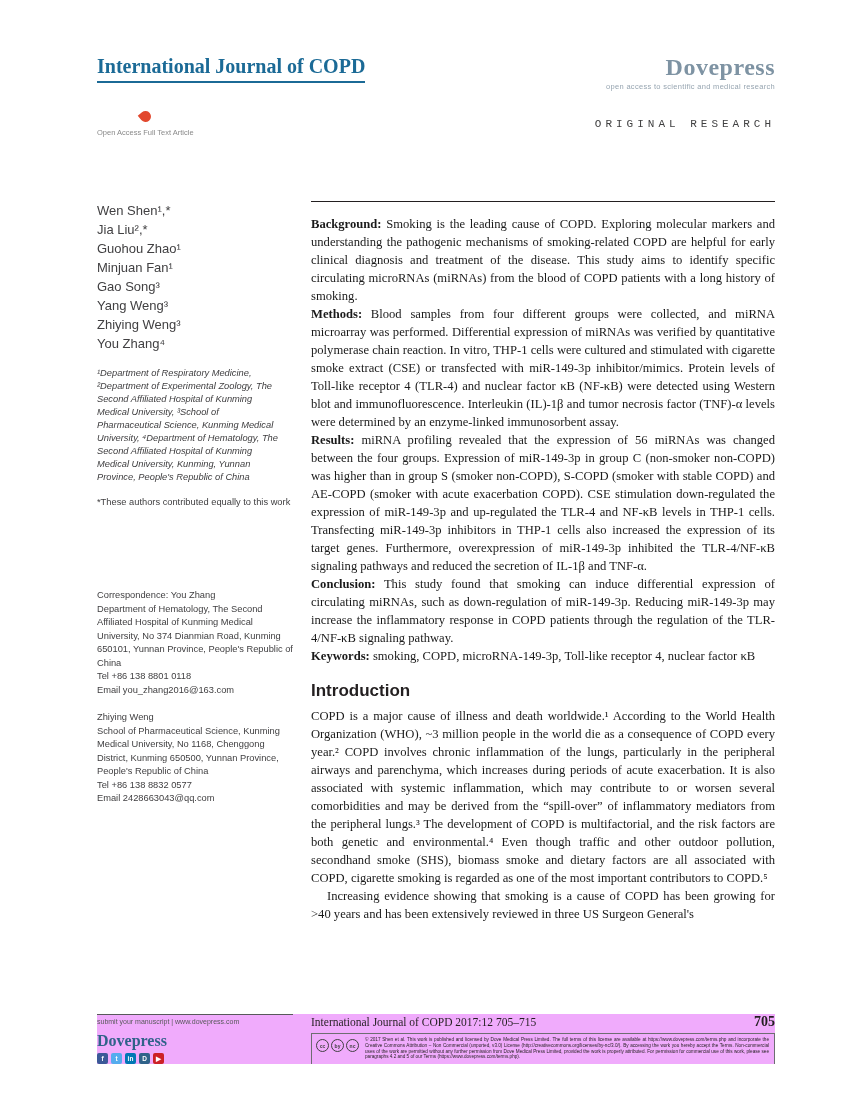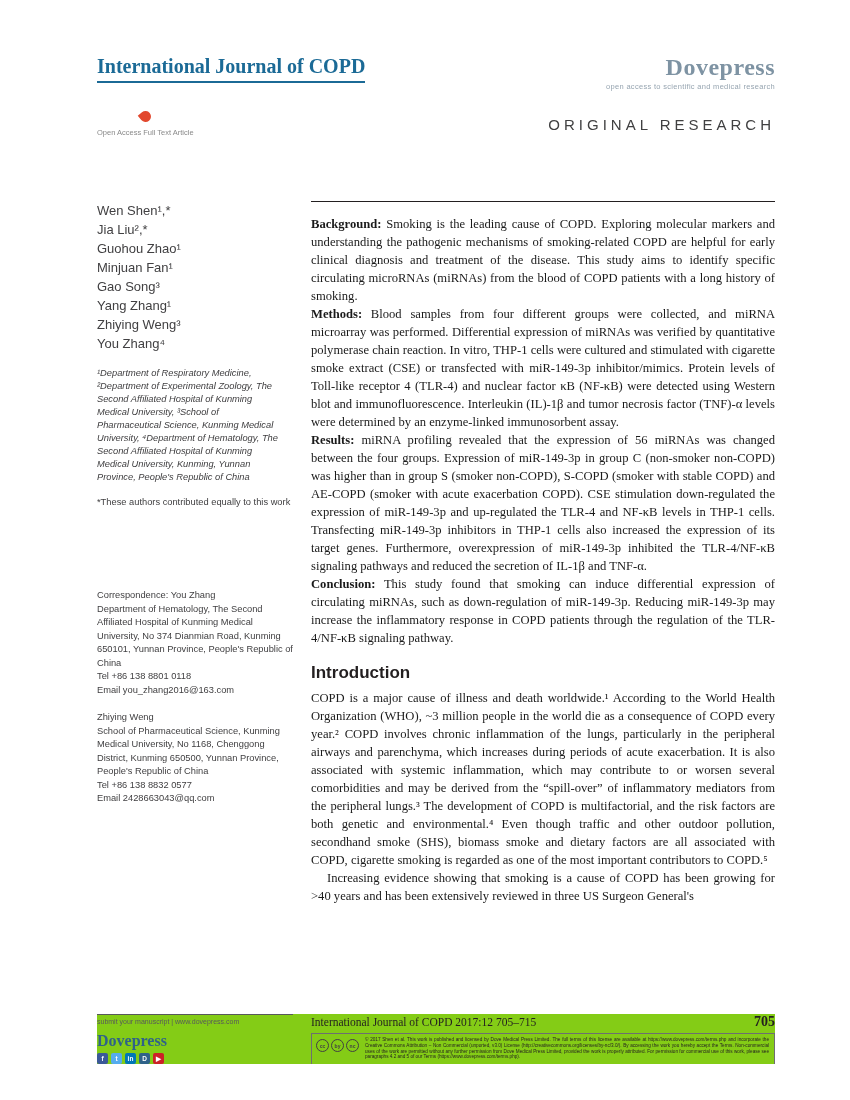--- a/index.html
+++ b/index.html
@@ -14,21 +14,21 @@
   .dovepress-logo{font-family:"Liberation Serif",serif;font-weight:bold;font-size:24px;
                   color:var(--dovepress-gray);letter-spacing:.5px;line-height:1;}
   .tagline{font-family:"Liberation Sans",sans-serif;font-size:7.5px;color:#97a5b1;margin-top:3px;letter-spacing:.3px;}
 
   
   .access-row{display:flex;justify-content:space-between;align-items:center;margin-top:20px;}
   .oa-left{display:flex;align-items:center;gap:6px;flex-direction:column;}
   .dove-icon{width:11px;height:11px;background:var(--accent-red);border-radius:0 60% 60% 60%;
              transform:rotate(-40deg);display:inline-block;}
   .oa-label{font-family:"Liberation Sans",sans-serif;font-size:7.5px;color:#8a8a8a;}
-  .article-type{font-family:Liberation Sans, sans-serif;font-size:15px;letter-spacing:4px;color:#404041;}
+  .article-type{font-family:Liberation Mono, monospace;font-size:11px;letter-spacing:4px;color:#404041;}
 
   
   .title{font-family:"Liberation Sans",sans-serif;font-weight:normal;font-size:28.5px;line-height:37px;
          color:#414042;margin:14px 0 0 0;letter-spacing:-.2px;}
 
   
   .columns{display:flex;margin-top:64px;height:730px;overflow:hidden;}
   .left-col{width:196px;flex:0 0 196px;margin-right:18px;font-family:"Liberation Sans",sans-serif;color:#414042;}
   .author{font-size:13px;line-height:19px;}
   .affiliations{font-size:9.3px;line-height:13px;margin:14px 12px 0 0;font-style:italic;}
@@ -38,21 +38,21 @@
 
   .right-col{flex:1;min-width:0;}
   .abstract-rule{border-top:1.3px solid #231f20;margin-bottom:13px;}
   .para{font-size:12.6px;line-height:18px;text-align:justify;margin:0;color:#1a1a1a;}
   .para b{font-weight:bold;}
   .intro-heading{font-family:"Liberation Sans",sans-serif;font-weight:bold;font-size:17px;
                  color:#231f20;margin:16px 0 6px 0;}
   .indent{text-indent:16px;}
 
   
-  .footer{position:absolute;left:97px;right:75px;top:1014px;background:#84cc16;}
+  .footer{position:absolute;left:97px;right:75px;top:1014px;background:#f0abfc;}
   .f-row{display:flex;}
   .f-left{width:196px;flex:0 0 196px;margin-right:18px;}
   .f-main{flex:1;min-width:0;}
   .submit-line{border-top:1px solid #58595b;padding-top:3px;
                font-family:"Liberation Sans",sans-serif;font-size:7px;color:#58595b;}
   .cite-row{display:flex;justify-content:space-between;align-items:baseline;}
   .citation{font-family:"Liberation Serif",serif;font-size:11.5px;}
   .page-num{font-family:"Liberation Serif",serif;font-weight:bold;font-size:14px;}
   .dp-footer-logo{font-family:"Liberation Serif",serif;font-weight:bold;font-size:16px;
                   color:var(--footer-blue);margin-top:3px;line-height:1;}
@@ -100,21 +100,21 @@
 
   <div class="columns">
 
     <aside class="left-col">
       <div class="authors">
         <div class="author">Wen Shen¹,*</div>
         <div class="author">Jia Liu²,*</div>
         <div class="author">Guohou Zhao¹</div>
         <div class="author">Minjuan Fan¹</div>
         <div class="author">Gao Song³</div>
-        <div class="author">Yang Zhang¹</div>
+        <div class="author">Yang Weng³</div>
         <div class="author">Zhiying Weng³</div>
         <div class="author">You Zhang⁴</div>
       </div>
       <p class="affiliations">¹Department of Respiratory Medicine, ²Department of Experimental Zoology, The Second Affiliated Hospital of Kunming Medical University, ³School of Pharmaceutical Science, Kunming Medical University, ⁴Department of Hematology, The Second Affiliated Hospital of Kunming Medical University, Kunming, Yunnan Province, People's Republic of China</p>
       <p class="equal-note">*These authors contributed equally to this work</p>
 
       <div class="correspondence">
         <div class="corr-block">
           <div>Correspondence: You Zhang</div>
           <div>Department of Hematology, The Second Affiliated Hospital of Kunming Medical University, No 374 Dianmian Road, Kunming 650101, Yunnan Province, People's Republic of China</div>
@@ -130,20 +130,21 @@
       </div>
     </aside>
 
     <main class="right-col">
       <div class="abstract-rule"></div>
 
       <p class="para"><b>Background:</b> <span>Smoking is the leading cause of COPD. Exploring molecular markers and understanding the pathogenic mechanisms of smoking-related COPD are helpful for early clinical diagnosis and treatment of the disease. This study aims to identify specific circulating microRNAs (miRNAs) from the blood of COPD patients with a long history of smoking.</span></p>
       <p class="para"><b>Methods:</b> <span>Blood samples from four different groups were collected, and miRNA microarray was performed. Differential expression of miRNAs was verified by quantitative polymerase chain reaction. In vitro, THP-1 cells were cultured and stimulated with cigarette smoke extract (CSE) or transfected with miR-149-3p inhibitor/mimics. Protein levels of Toll-like receptor 4 (TLR-4) and nuclear factor κB (NF-κB) were detected using Western blot and immunofluorescence. Interleukin (IL)-1β and tumor necrosis factor (TNF)-α levels were determined by an enzyme-linked immunosorbent assay.</span></p>
       <p class="para"><b>Results:</b> <span>miRNA profiling revealed that the expression of 56 miRNAs was changed between the four groups. Expression of miR-149-3p in group C (non-smoker non-COPD) was higher than in group S (smoker non-COPD), S-COPD (smoker with stable COPD) and AE-COPD (smoker with acute exacerbation COPD). CSE stimulation down-regulated the expression of miR-149-3p and up-regulated the TLR-4 and NF-κB levels in THP-1 cells. Transfecting miR-149-3p inhibitors in THP-1 cells also increased the expression of its target genes. Furthermore, overexpression of miR-149-3p inhibited the TLR-4/NF-κB signaling pathways and reduced the secretion of IL-1β and TNF-α.</span></p>
       <p class="para"><b>Conclusion:</b> <span>This study found that smoking can induce differential expression of circulating miRNAs, such as down-regulation of miR-149-3p. Reducing miR-149-3p may increase the inflammatory response in COPD patients through the regulation of the TLR-4/NF-κB signaling pathway.</span></p>
+      <p class="para"><b>Keywords:</b> <span>smoking, COPD, microRNA-149-3p, Toll-like receptor 4, nuclear factor κB</span></p>
 
       <h2 class="intro-heading">Introduction</h2>
       <p class="para">COPD is a major cause of illness and death worldwide.¹ According to the World Health Organization (WHO), ~3 million people in the world die as a consequence of COPD every year.² COPD involves chronic inflammation of the lungs, particularly in the peripheral airways and parenchyma, which increases during periods of acute exacerbation. It is also associated with systemic inflammation, which may contribute to or worsen several comorbidities and may be derived from the “spill-over” of inflammatory mediators from the peripheral lungs.³ The development of COPD is multifactorial, and the risk factors are both genetic and environmental.⁴ Even though traffic and other outdoor pollution, secondhand smoke (SHS), biomass smoke and dietary factors are all associated with COPD, cigarette smoking is regarded as one of the most important contributors to COPD.⁵</p>
       <p class="para indent">Increasing evidence showing that smoking is a cause of COPD has been growing for &gt;40 years and has been extensively reviewed in three US Surgeon General's</p>
     </main>
 
   </div>
 
   <footer class="footer">
     <div class="f-row">

